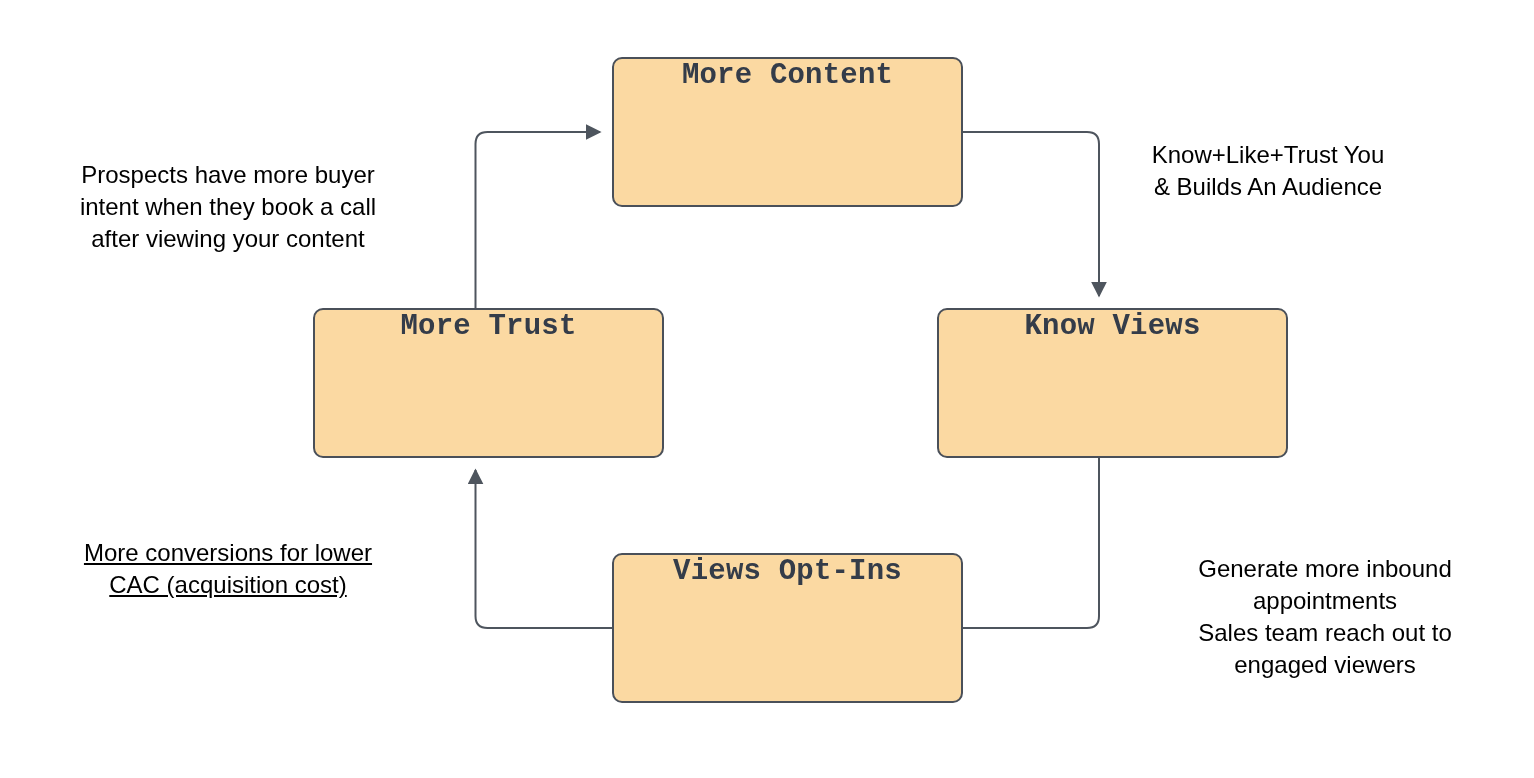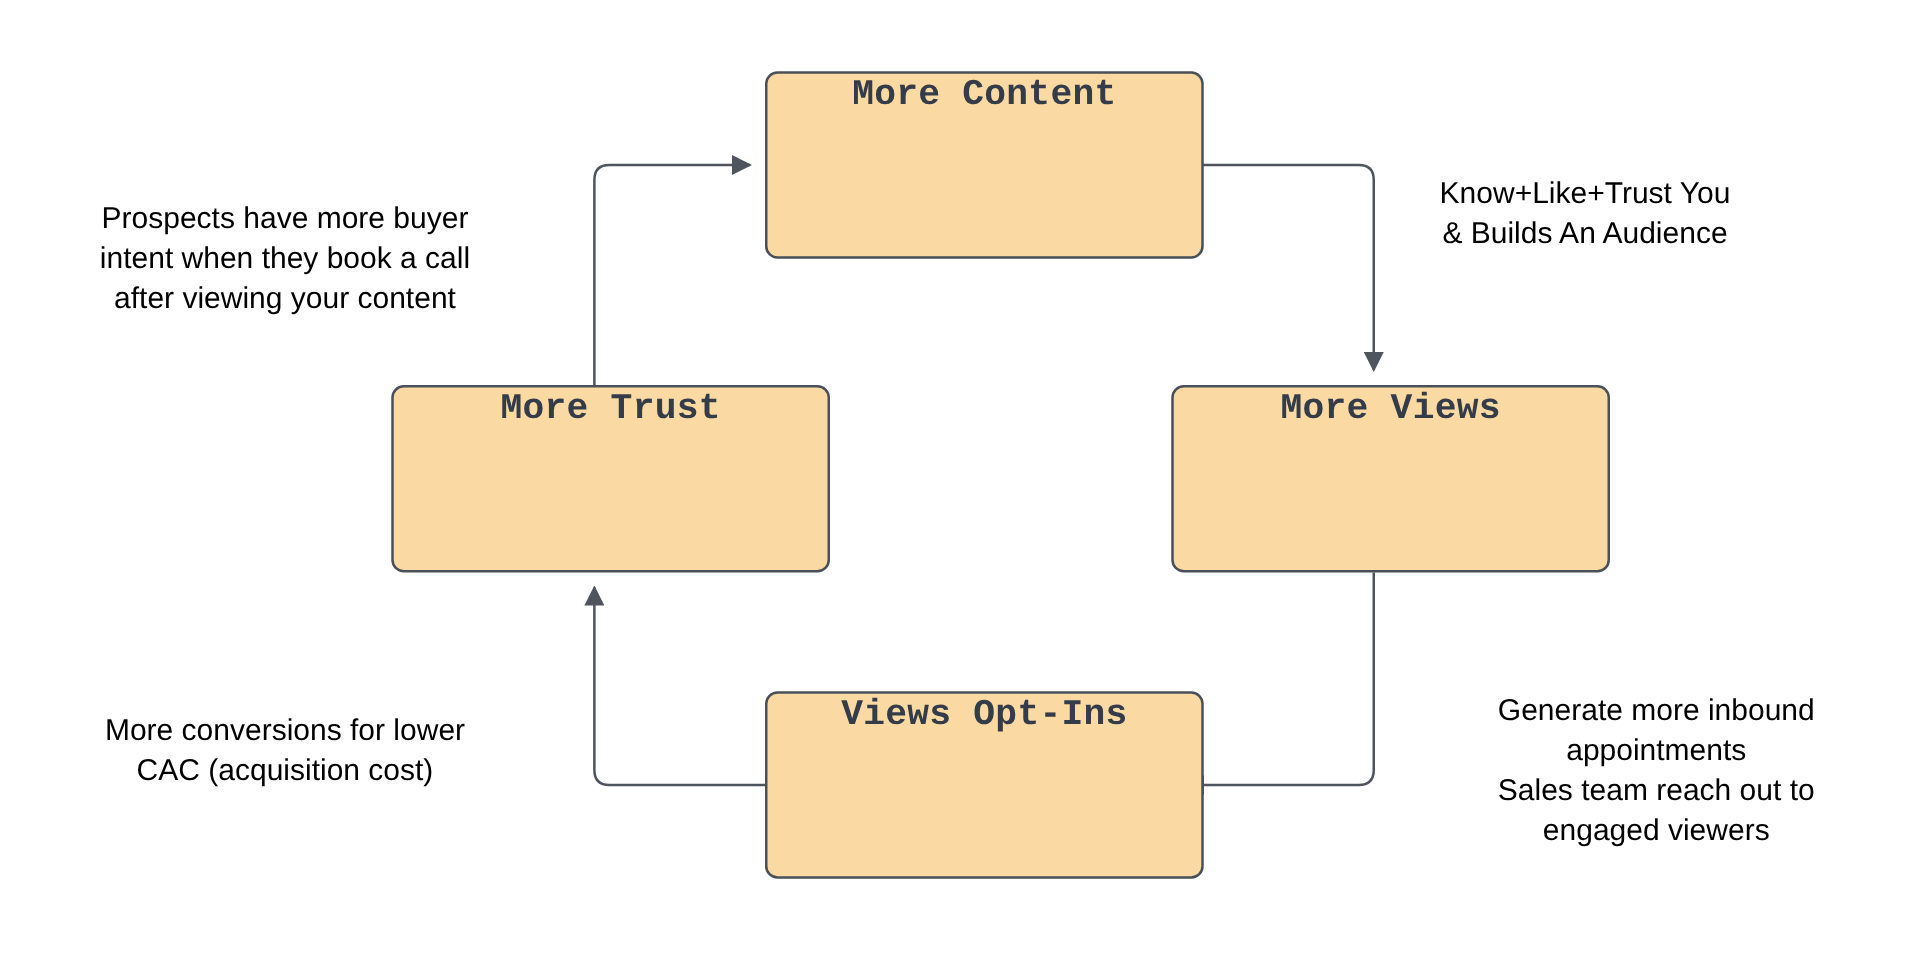--- a/index.html
+++ b/index.html
@@ -37,21 +37,21 @@
   .node-views{left:937px;top:308px;}
   .node-sales{left:313px;top:308px;}
   .node-optins{left:612px;top:553px;}
   .annotation{
     position:absolute;
     font-size:24px;line-height:32px;color:var(--annotation-text);
     text-align:center;white-space:pre-line;
   }
   .annotation-top-left{left:28px;top:118px;width:400px;margin-top:41px;}
   .annotation-top-right{left:1113px;top:139px;width:310px;}
-  .annotation-bottom-left{left:28px;top:569px;width:400px;}
+  .annotation-bottom-left{left:28px;top:537px;width:400px;text-decoration:underline;}
   .annotation-bottom-right{left:1129px;top:553px;width:392px;}
 </style>
 </head>
 <body>
 
 <div class="canvas">
 
   <svg class="connectors" viewBox="0 0 1534 778" xmlns="http://www.w3.org/2000/svg">
     <defs>
       <marker id="arrow" viewBox="0 0 10 10" refX="9" refY="5" markerWidth="8" markerHeight="8" orient="auto-start-reverse">
@@ -62,21 +62,21 @@
     <path class="connector" marker-end="url(#arrow)" d="M 937 132 L 1087 132 Q 1099 132 1099 144 L 1099 296"></path>
     <path class="connector" marker-end="url(#arrow)" d="M 1099 458 L 1099 616 Q 1099 628 1087 628 L 949 628"></path>
     <path class="connector" marker-end="url(#arrow)" d="M 612 628 L 487.5 628 Q 475.5 628 475.5 616 L 475.5 470"></path>
   </svg>
 
   <div class="node node-content">
     <span class="node-label">More Content</span>
   </div>
 
   <div class="node node-views">
-    <span class="node-label">More Views</span>
+    <span class="node-label">Know Views</span>
   </div>
 
   <div class="node node-optins">
     <span class="node-label">Views Opt-Ins</span>
   </div>
 
   <div class="node node-sales">
     <span class="node-label">More Trust</span>
   </div>
 

